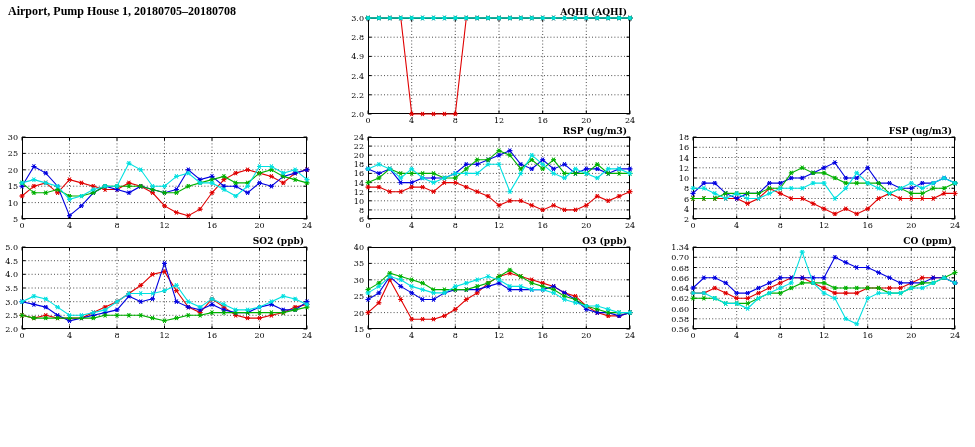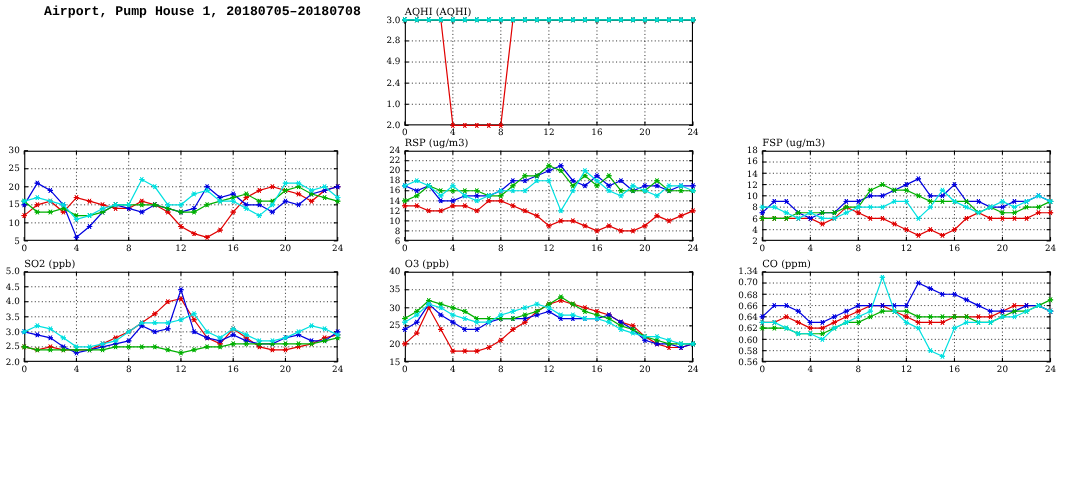--- a/index.html
+++ b/index.html
@@ -1,21 +1,21 @@
 <!DOCTYPE html>
 <html><head>
 <meta charset="utf-8">
 <style>
   html,body{margin:0;padding:0;background:#ffffff;}
   body{width:975px;height:447px;font-family:"DejaVu Sans",sans-serif;overflow:hidden;}
   #root{position:relative;width:975px;height:447px;}
-  .title{position:absolute;left:8px;top:4px;font-family:Liberation Mono, monospace;font-weight:bold;font-size:12px;color:#000;white-space:nowrap;margin-left:32px;}
+  .title{position:absolute;left:8px;top:4px;font-family:Liberation Serif, serif;font-weight:bold;font-size:12px;color:#000;white-space:nowrap;}
   .panel{position:absolute;}
   .plotbox{position:absolute;border:1px solid #000;background:#fff;box-sizing:border-box;}
-  .panel-title{position:absolute;font-family:"DejaVu Serif",serif;font-weight:normal;font-size:9px;color:#000;white-space:nowrap;}
+  .panel-title{position:absolute;font-family:"DejaVu Serif",serif;font-weight:bold;font-size:9px;color:#000;white-space:nowrap;text-align:right;}
   .xlab{position:absolute;font-family:"DejaVu Serif",serif;font-size:8px;color:#000;transform:translateX(-50%);white-space:nowrap;}
   .ylab{position:absolute;font-family:"DejaVu Serif",serif;font-size:8px;color:#000;transform:translateY(-50%);text-align:right;white-space:nowrap;}
   svg{display:block;position:absolute;left:0;top:0;overflow:visible;}
 </style>
 </head>
 <body>
 
 <div id="root">
   <div class="title">Airport, Pump House 1, 20180705–20180708</div>
   <div id="panels">
@@ -164,21 +164,21 @@
           <path d="M 627.6 18.0 L 632.4 18.0 M 628.8 15.9 L 631.2 20.1 M 631.2 15.9 L 628.8 20.1 M 632.4 18.0 L 627.6 18.0 M 631.2 20.1 L 628.8 15.9 M 628.8 20.1 L 631.2 15.9" stroke="#00e0e0" stroke-width="0.9" fill="none"></path>
         </svg>
         <div class="xlab" style="left: 368px; top: 116px;">0</div>
         <div class="xlab" style="left: 411.667px; top: 116px;">4</div>
         <div class="xlab" style="left: 455.333px; top: 116px;">8</div>
         <div class="xlab" style="left: 499px; top: 116px;">12</div>
         <div class="xlab" style="left: 542.667px; top: 116px;">16</div>
         <div class="xlab" style="left: 586.333px; top: 116px;">20</div>
         <div class="xlab" style="left: 630px; top: 116px;">24</div>
         <div class="ylab" style="left: 326px; width: 38px; top: 114px;">2.0</div>
-        <div class="ylab" style="left: 326px; width: 38px; top: 94.8px;">1.0</div>
+        <div class="ylab" style="left: 326px; width: 38px; top: 94.8px;">2.2</div>
         <div class="ylab" style="left: 326px; width: 38px; top: 75.6px;">2.4</div>
         <div class="ylab" style="left: 326px; width: 38px; top: 56.4px;">4.9</div>
         <div class="ylab" style="left: 326px; width: 38px; top: 37.2px;">2.8</div>
         <div class="ylab" style="left: 326px; width: 38px; top: 18px;">3.0</div>
       </div>
       <div class="panel" style="left: 0px; top: 0px; width: 975px; height: 447px; pointer-events: none;">
         <div class="plotbox" style="left: 22px; top: 137px; width: 285px; height: 82px;"></div>
         <svg width="975" height="447">
           <line x1="22" x2="307" y1="202.6" y2="202.6" stroke="#000" stroke-width="0.7" stroke-dasharray="1,2.2"></line>
           <line x1="22" x2="307" y1="186.2" y2="186.2" stroke="#000" stroke-width="0.7" stroke-dasharray="1,2.2"></line>

